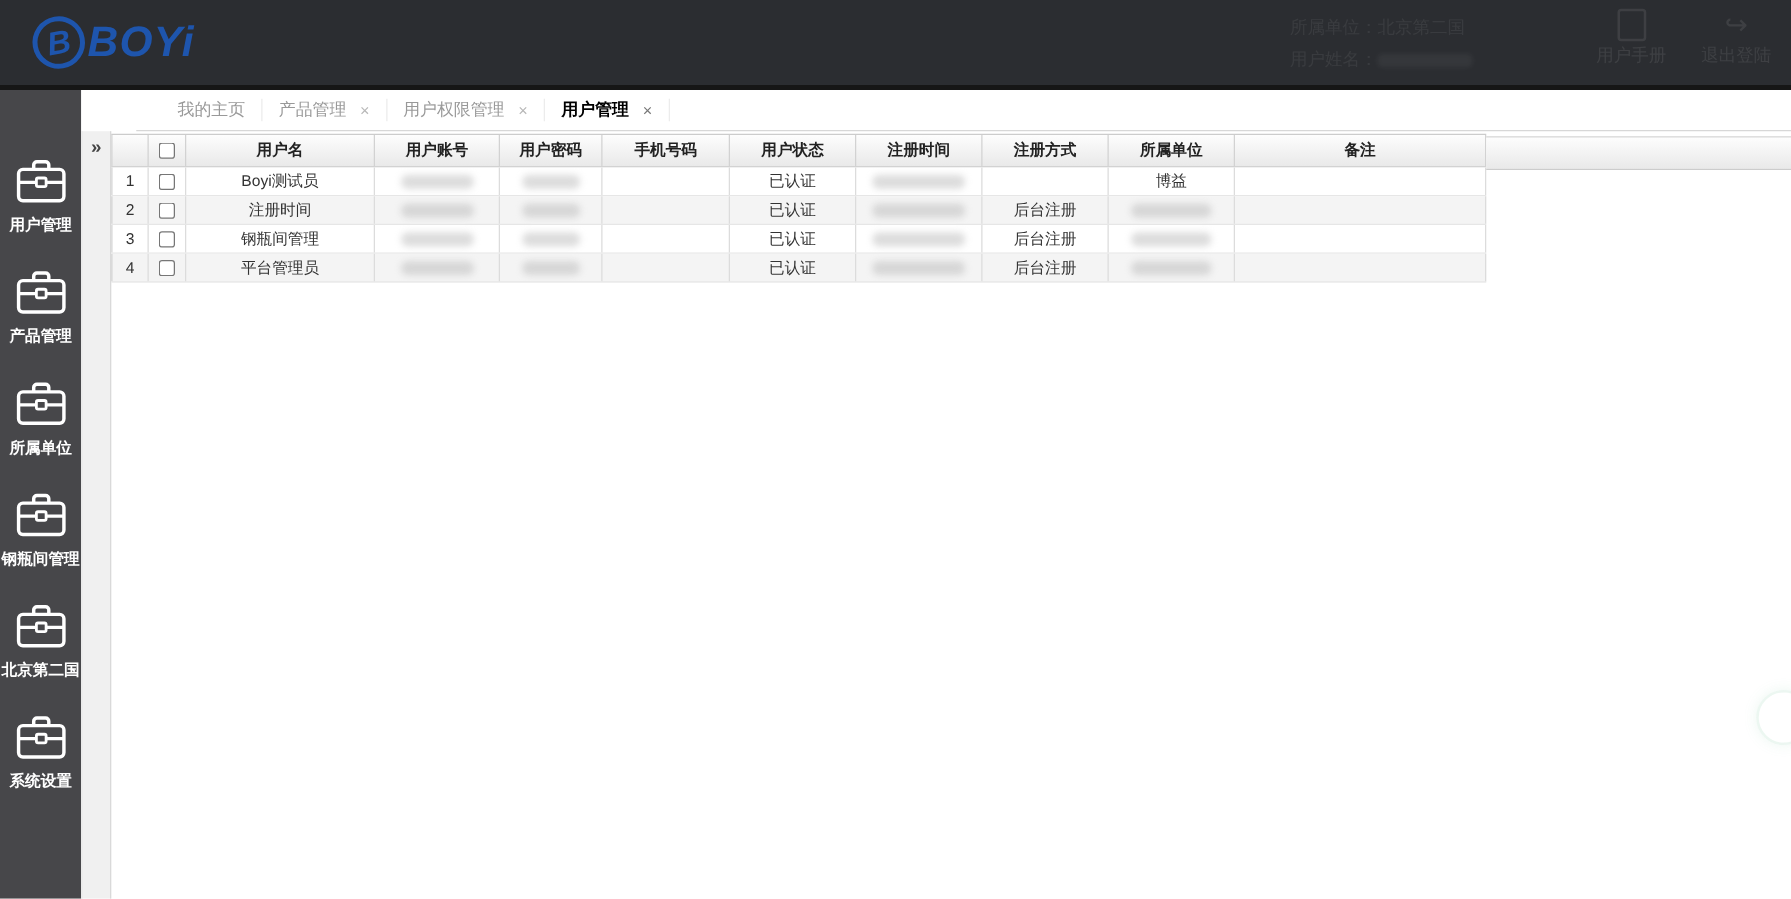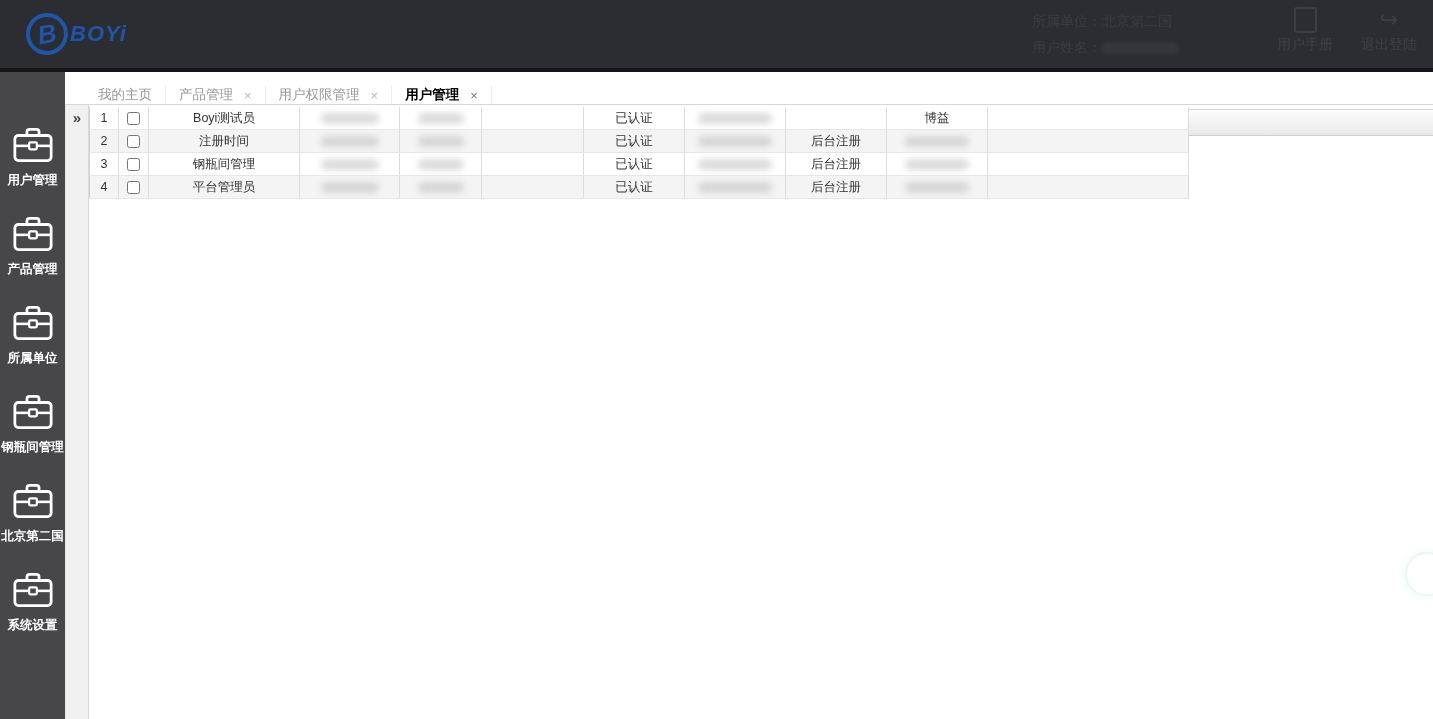--- a/index.html
+++ b/index.html
@@ -9,38 +9,38 @@
     font-family:"Liberation Sans", sans-serif; background:#fff;
   }
   
   .app-header{ height:68px; background:#2b2d31; display:flex; align-items:center; position:relative; }
   .logo{ display:flex; align-items:center; margin-left:26px; }
   .logo-circle{
     width:42px; height:42px; border:4px solid #1e55ad; border-radius:50%;
     color:#1e55ad; font-weight:bold; font-style:italic; font-size:26px;
     display:flex; align-items:center; justify-content:center; transform:rotate(-10deg);
   }
-  .logo-text{ color:#1e55ad; font-size:22px; font-weight:bold; font-style:italic; letter-spacing:1px; margin-left:2px; }
+  .logo-text{ color:#1e55ad; font-size:34px; font-weight:bold; font-style:italic; letter-spacing:1px; margin-left:2px; }
   .app-title{ color:#fff; font-size:24px; font-weight:bold; margin-left:14px; letter-spacing:2px; }
   .faint-info{ position:absolute; left:1032px; top:8px; font-size:14px; color:rgba(255,255,255,0.07); line-height:26px; white-space:nowrap; }
   .faint-blob{ display:inline-block; width:76px; height:11px; background:rgba(255,255,255,0.05); border-radius:4px; filter:blur(2px); vertical-align:middle; }
   .header-actions{ position:absolute; right:16px; top:7px; display:flex; gap:28px; }
   .header-action{ display:flex; flex-direction:column; align-items:center; gap:3px; color:rgba(255,255,255,0.09); font-size:14px; cursor:pointer; }
   .manual-icon{ width:23px; height:26px; border:2px solid rgba(255,255,255,0.09); border-radius:3px; }
   .logout-icon{ font-size:22px; line-height:26px; height:26px; color:rgba(255,255,255,0.09); }
   .header-divider{ height:4px; background:#161616; }
   
   .body-row{ display:flex; height:647px; }
   .sidebar{ width:65px; background:#47474a; display:flex; flex-direction:column; align-items:center; padding-top:54px; flex-shrink:0; }
   .side-item{ display:flex; flex-direction:column; align-items:center; margin-bottom:26px; cursor:pointer; }
   .side-item svg{ width:42px; height:38px; }
   .side-label{ color:#fff; font-size:12.5px; font-weight:bold; margin-top:8px; white-space:nowrap; }
   .main{ flex:1; display:flex; flex-direction:column; background:#fff; min-width:0; }
   
-  .tabbar{ height:33px; display:flex; align-items:flex-end; border-bottom:1px solid #d7d7d7; background:#fff; padding-left:20px; flex-shrink:0; }
+  .tabbar{ height:33px; display:flex; align-items:center; border-bottom:1px solid #d7d7d7; background:#fff; padding-left:20px; flex-shrink:0;margin-left:44px; }
   .tab{ display:flex; align-items:center; padding:0 13px; font-size:13.5px; color:#999; border-right:1px solid #ececec; cursor:pointer; gap:11px; white-space:nowrap; }
   .tab.active{ color:#000; font-weight:bold; }
   .tab .close{ font-size:13px; color:#b8b8b8; font-weight:normal; }
   .tab.active .close{ color:#777; }
   
   .content-row{ flex:1; display:flex; min-height:0; }
   .collapse-strip{ width:24px; background:#f0f0f0; border-right:1px solid #d9d9d9; border-left:1px solid #e7e7e7; display:flex; justify-content:center; padding-top:5px; flex-shrink:0; }
   .collapse-btn{ color:#444; font-size:15px; font-weight:bold; line-height:1; cursor:pointer; }
   .content{ flex:1; display:flex; flex-direction:column; min-width:0; }
   .toolbar{ height:33px; display:flex; align-items:center; background:#fcfcfc; border-bottom:1px solid #e5e5e5; padding-left:6px; flex-shrink:0; }
@@ -187,20 +187,35 @@
 
     <div class="content-row">
       <div class="collapse-strip">
         <span class="collapse-btn">»</span>
       </div>
 
       <div class="content">
 
         <div class="grid-wrap">
           <div class="grid">
+            <div class="hrow" id="grid-header">
+                <div class="cell c-num"></div>
+                <div class="cell c-cb">
+                  <input type="checkbox" style="">
+                </div>
+                <div class="cell c0">用户名</div>
+                <div class="cell c1">用户账号</div>
+                <div class="cell c2">用户密码</div>
+                <div class="cell c3">手机号码</div>
+                <div class="cell c4">用户状态</div>
+                <div class="cell c5">注册时间</div>
+                <div class="cell c6">注册方式</div>
+                <div class="cell c7">所属单位</div>
+                <div class="cell c8">备注</div>
+              </div>
             <div id="grid-rows">
                 <div class="row">
                   <div class="cell c-num">1</div>
                   <div class="cell c-cb">
                     <input type="checkbox" style="">
                   </div>
                   <div class="cell c0">Boyi测试员</div>
                   <div class="cell c1">
                     <div class="blob" style="width: 58px;"></div>
                   </div>

